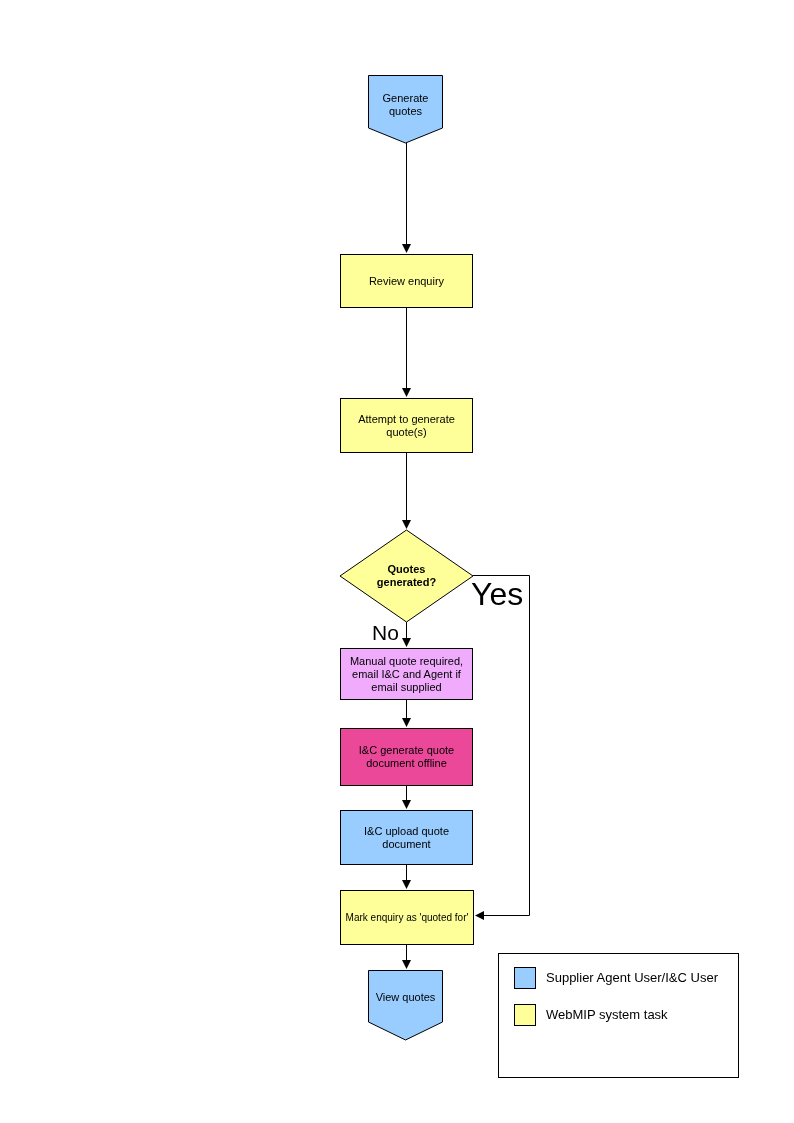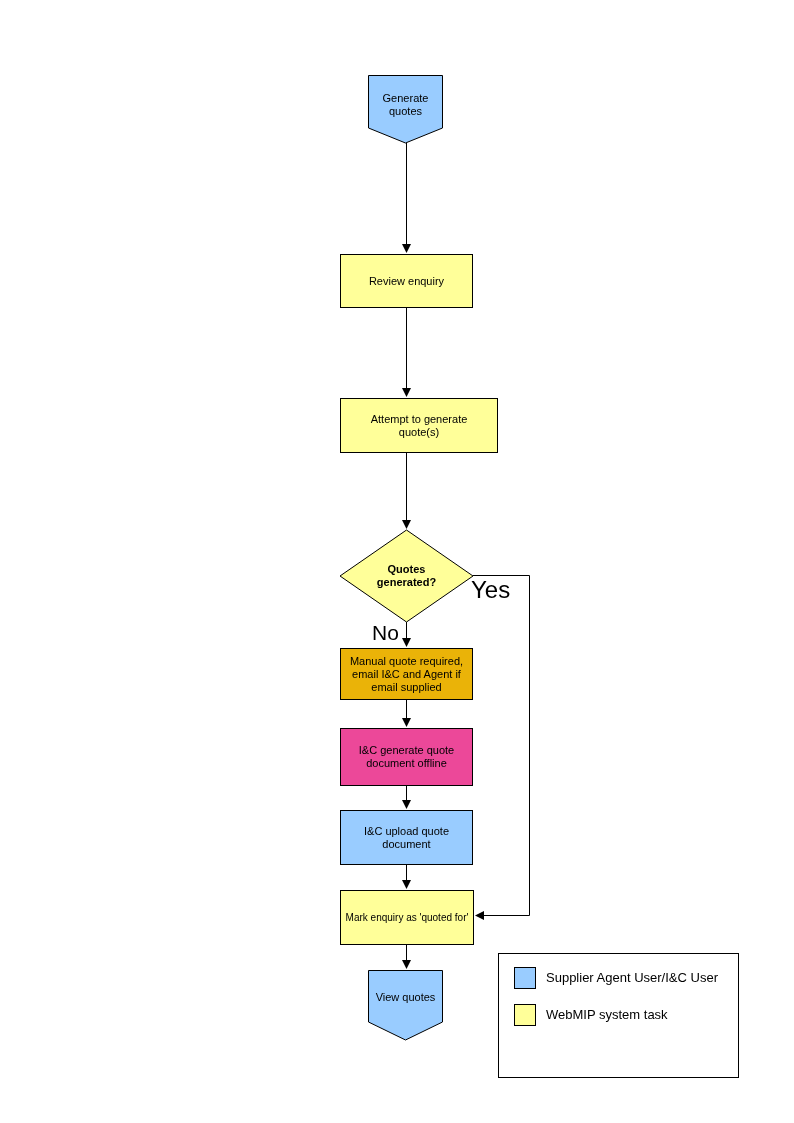--- a/index.html
+++ b/index.html
@@ -22,21 +22,21 @@
     border: 1px solid #000;
     display: flex;
     align-items: center;
     justify-content: center;
     text-align: center;
     font-size: 11px;
     line-height: 13px;
     padding: 8px;
   }
   .box-review   { left: 340px; top: 254px; width: 133px; height: 54px; }
-  .box-attempt  { left: 340px; top: 398px; width: 158px; height: 55px; }
+  .box-attempt  { left: 340px; top: 398px; width: 133px; height: 55px; }
   .box-manual   { left: 340px; top: 648px; width: 133px; height: 52px; }
   .box-offline  { left: 340px; top: 728px; width: 133px; height: 58px; }
   .box-upload   { left: 340px; top: 810px; width: 133px; height: 55px; }
   .box-mark     { left: 340px; top: 890px; width: 134px; height: 55px;
                   font-size: 10px; white-space: nowrap; overflow: visible; }
   .shape-label {
     position: absolute;
     display: flex;
     align-items: center;
     justify-content: center;
@@ -46,21 +46,21 @@
     pointer-events: none;
   }
   .label-start    { left: 368px; top: 77px;  width: 75px; height: 55px; }
   .label-decision { left: 366px; top: 548px; width: 81px; height: 56px; font-weight: bold; }
   .label-end      { left: 368px; top: 972px; width: 75px; height: 50px; }
   .edge-label {
     position: absolute;
     line-height: 1;
     font-weight: 400;
   }
-  .label-yes { left: 471px; top: 578px; font-size: 24px; }
+  .label-yes { left: 471px; top: 578px; font-size: 32px; }
   .label-no  { left: 372px; top: 622px; font-size: 21px; }
   .legend {
     position: absolute;
     left: 498px; top: 953px;
     width: 241px; height: 125px;
     border: 1px solid #000;
     background: #fff;
   }
   .legend-row {
     position: absolute;
@@ -110,21 +110,21 @@
     <line x1="406.5" y1="945" x2="406.5" y2="968" stroke="#000" stroke-width="1" marker-end="url(#arrow)"></line>
     <polyline points="473,575.5 529.5,575.5 529.5,915.5 476,915.5" fill="none" stroke="#000" stroke-width="1" marker-end="url(#arrow)"></polyline>
   </svg>
 
   <div class="flow-box box-review" style="background-color: rgb(255, 255, 153);">
     <span>Review enquiry</span>
   </div>
   <div class="flow-box box-attempt" style="background-color: rgb(255, 255, 153);">
     <span>Attempt to generate quote(s)</span>
   </div>
-  <div class="flow-box box-manual" style="background-color: #eab308;">
+  <div class="flow-box box-manual" style="background-color: #f0abfc;">
     <span>Manual quote required, email I&amp;C and Agent if email supplied</span>
   </div>
   <div class="flow-box box-offline" style="background-color: #ec4899;">
     <span>I&amp;C generate quote document offline</span>
   </div>
   <div class="flow-box box-upload" style="background-color: rgb(153, 204, 255);">
     <span>I&amp;C upload quote document</span>
   </div>
   <div class="flow-box box-mark" style="background-color: rgb(255, 255, 153);">
     <span>Mark enquiry as 'quoted for'</span>

